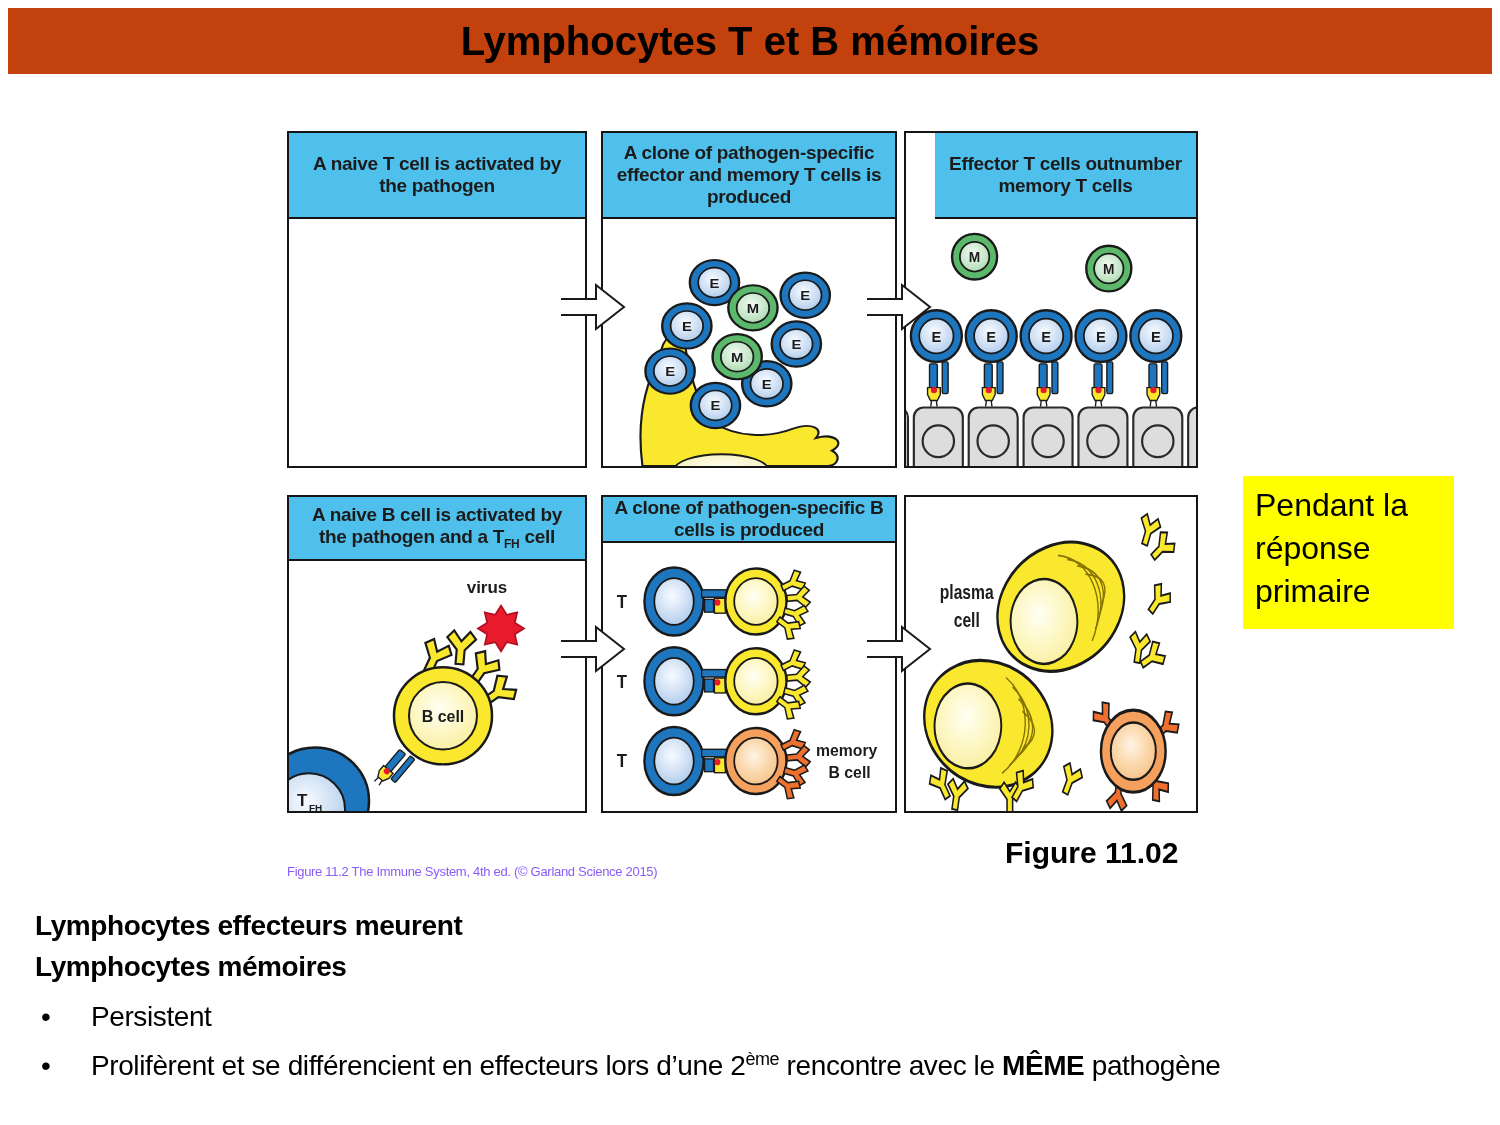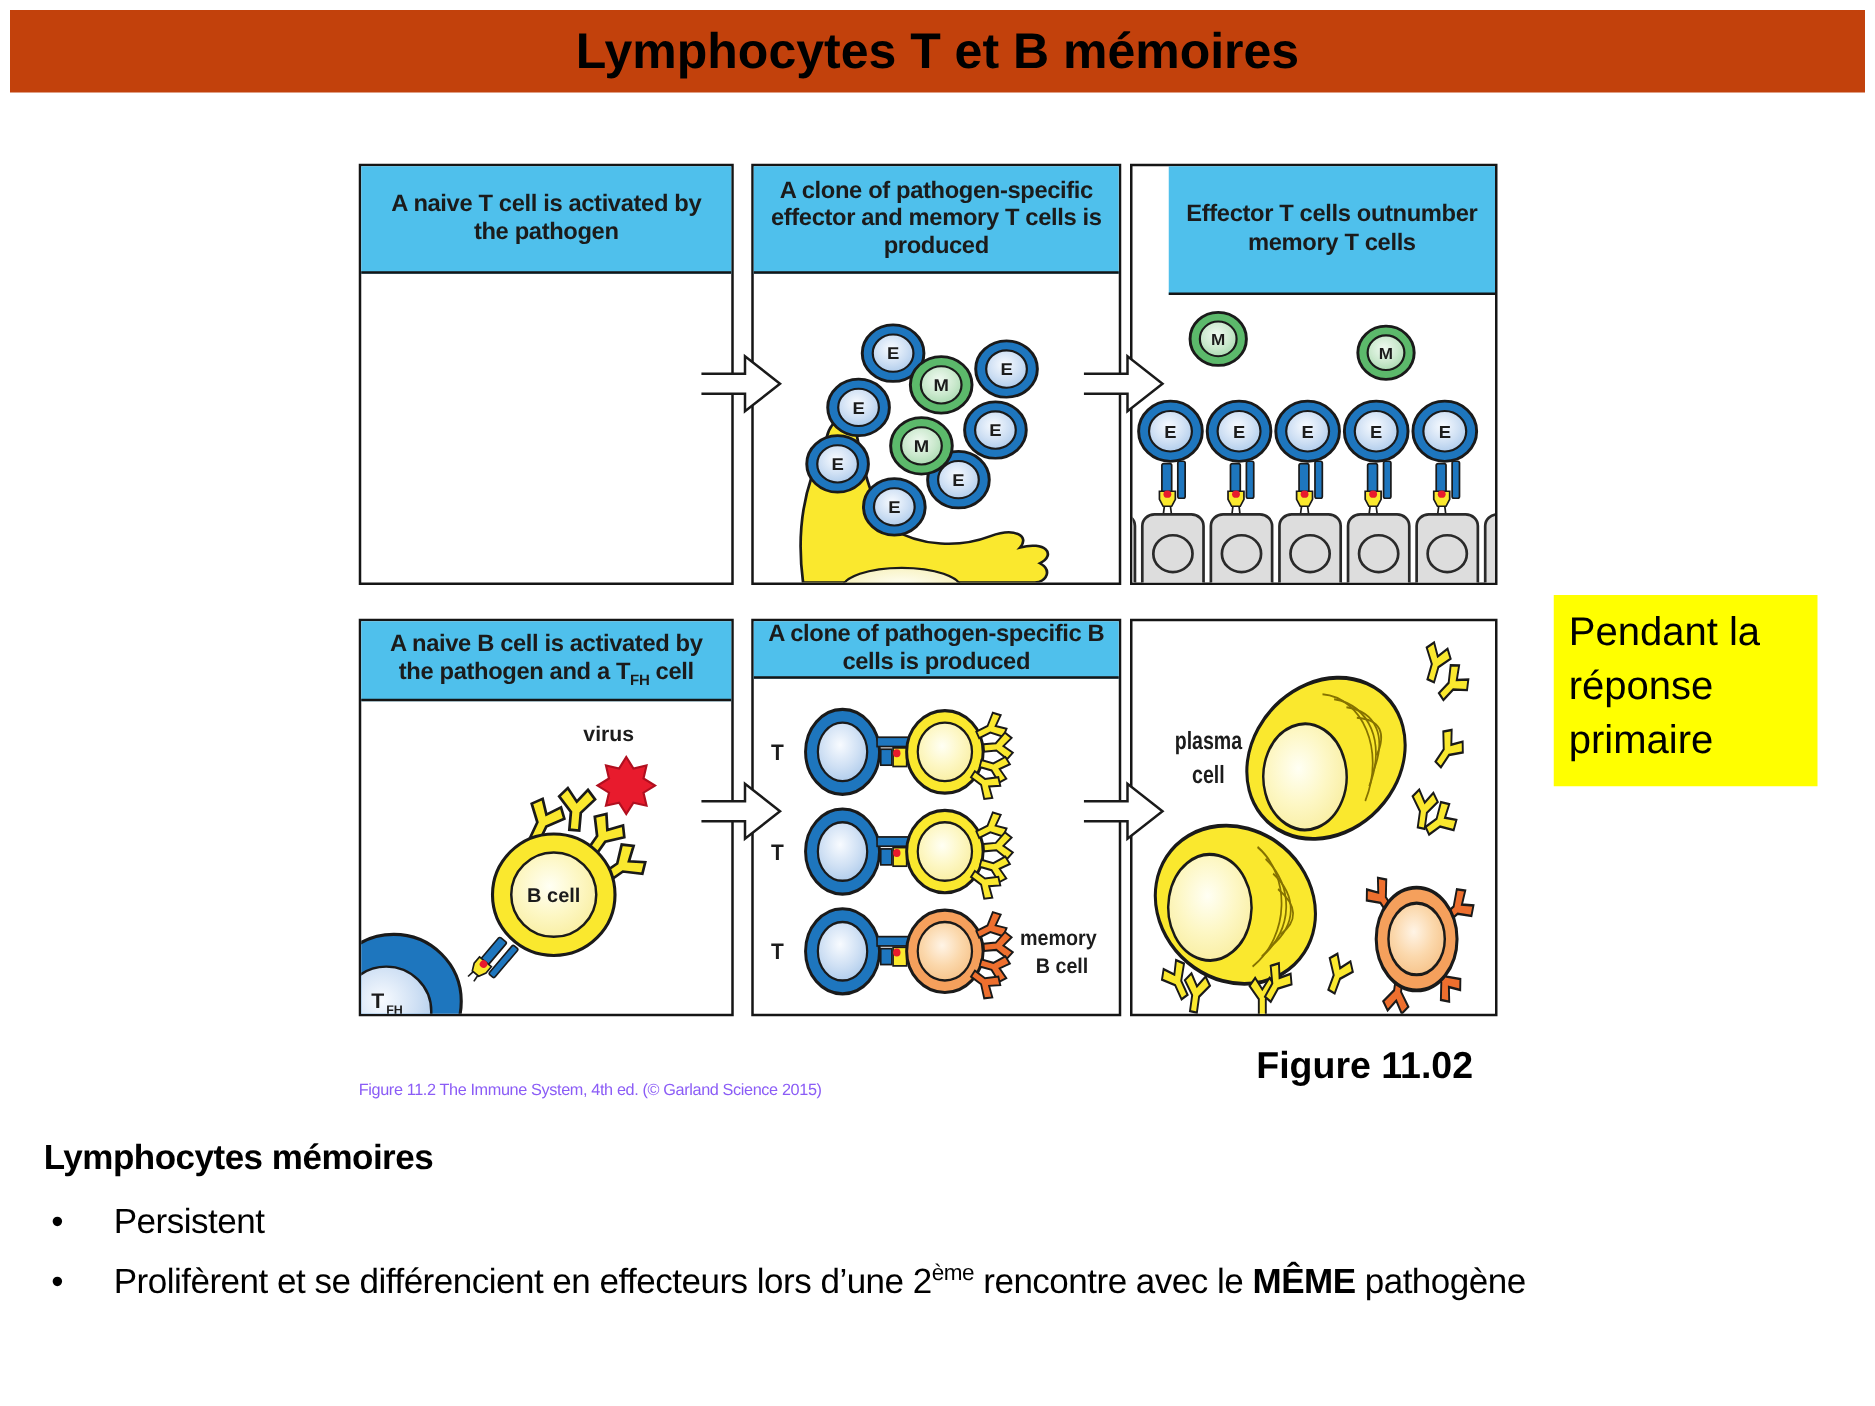--- a/index.html
+++ b/index.html
@@ -152,21 +152,21 @@
             <circle r="25" fill="#5CB96B" stroke="#1a1a1a" stroke-width="2.4"></circle>
             <circle r="16.5" fill="url(#gGreen)" stroke="#1a1a1a" stroke-width="1.8"></circle>
             <text class="svgt" y="5.5" font-size="15" text-anchor="middle">M</text>
           </g>
       </g>
     </svg>
   </div>
 </section>
 
 <section class="panel" style="left:904px;top:131px;width:294px;height:337px;">
-  <div class="phead" style="height:103px;margin-left:29px;">Effector T cells outnumber memory T cells</div>
+  <div class="phead" style="height:86px;margin-left:29px;">Effector T cells outnumber memory T cells</div>
   <div class="pbody">
     <svg viewBox="0 0 296 249" preserveAspectRatio="none">
 
       <g fill="#DDDDDD" stroke="#2a2a2a" stroke-width="2.2">
         <rect x="-48" y="190" width="50" height="70" rx="10"></rect>
         <rect x="8" y="190" width="50" height="70" rx="10"></rect>
         <rect x="64" y="190" width="50" height="70" rx="10"></rect>
         <rect x="120" y="190" width="50" height="70" rx="10"></rect>
         <rect x="176" y="190" width="50" height="70" rx="10"></rect>
         <rect x="232" y="190" width="50" height="70" rx="10"></rect>
@@ -378,20 +378,21 @@
 <svg class="blockArrow" style="left:867px;top:620px;" viewBox="0 0 66 60">
     <use href="#blockarrowpath"></use>
   </svg>
 
 <div id="note" class="abs">Pendant la réponse primaire</div>
 
 <div id="figcaption" class="abs">Figure 11.2  The Immune System, 4th ed. (© Garland Science 2015)</div>
 <div id="figlabel" class="abs">Figure 11.02</div>
 
 <div id="bottomtext" class="abs">
+  <div class="bh">Lymphocytes effecteurs meurent</div>
   <div class="bh">Lymphocytes mémoires</div>
   <div class="bullet-row">
     <span class="bullet-mark">•</span>
     <span>Persistent</span>
   </div>
   <div class="bullet-row">
     <span class="bullet-mark">•</span>
     <span><span>Prolifèrent et se différencient en effecteurs lors d’une 2</span><sup class="sm">ème</sup><span> rencontre avec le </span><span class="bstrong">MÊME</span><span> pathogène</span></span>
   </div>
 </div>

